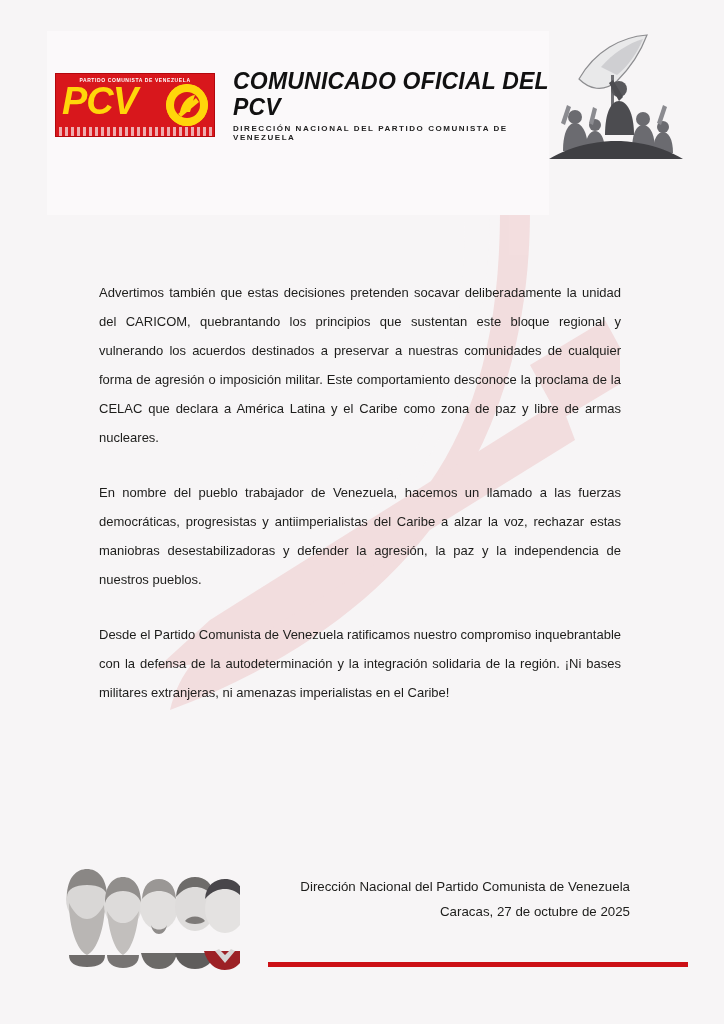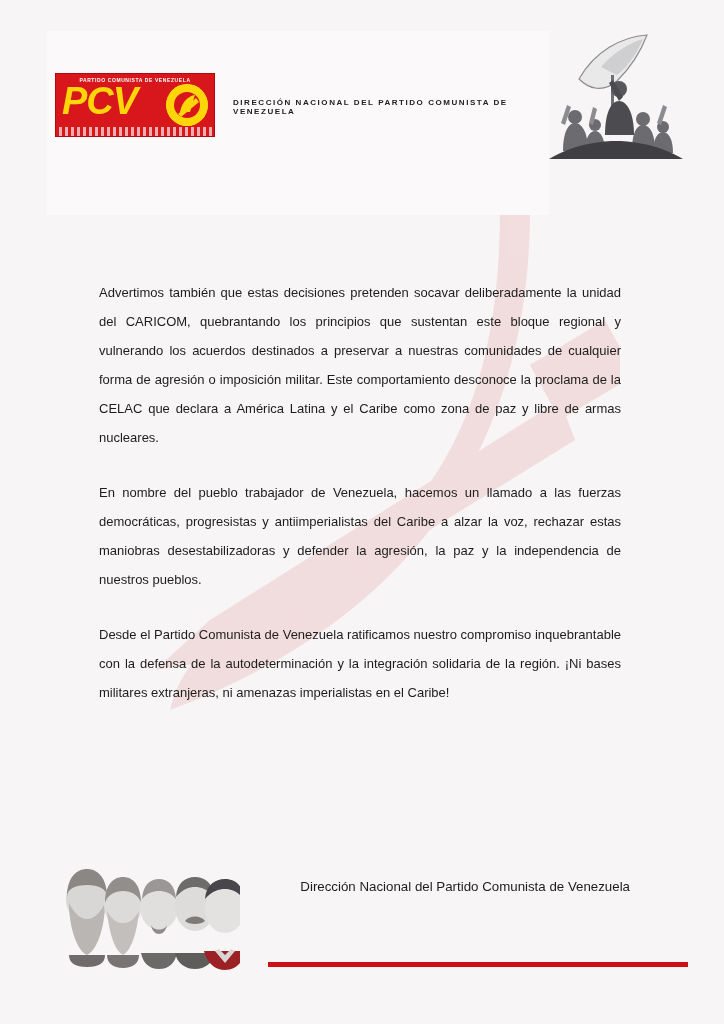--- a/index.html
+++ b/index.html
@@ -211,20 +211,21 @@
           <circle cx="21" cy="21" r="21" fill="#ffd60a"></circle>
           <circle cx="21" cy="21" r="13" fill="#d8171c"></circle>
           <path d="M14 28 C16 18 22 12 29 11 C27 16 26 22 24 28 Z" fill="#ffd60a"></path>
           <path d="M12 30 L30 14 L33 18 L15 33 Z" fill="#ffd60a"></path>
         </svg>
       </div>
       <div class="logo-stripes"></div>
     </div>
 
     <div class="header-titles">
+      <div class="header-title">COMUNICADO OFICIAL DEL PCV</div>
       <div class="header-subtitle">DIRECCIÓN NACIONAL DEL PARTIDO COMUNISTA DE VENEZUELA</div>
     </div>
 
   </div>
 </div>
 
 <div class="artwork">
   <svg width="142" height="130" viewBox="0 0 142 130" xmlns="http://www.w3.org/2000/svg">
 
     <path d="M34 48 C50 20 76 6 102 4 C96 20 88 34 72 50 C58 62 44 58 34 48 Z" fill="#e9e9ea" stroke="#8d8d90" stroke-width="1.2"></path>
@@ -289,15 +290,16 @@
       <ellipse cx="170" cy="54" rx="20" ry="24" fill="#e4e2e1"></ellipse>
       <path d="M150 44 C151 30 160 24 170 24 C180 24 188 30 189 44 C182 36 176 34 170 34 C164 34 157 36 150 44 Z" fill="#48464a"></path>
       <path d="M149 96 C152 108 160 115 170 115 C180 115 188 108 191 96 Z" fill="#9c2125"></path>
       <path d="M160 96 L170 108 L180 96 L176 94 L170 100 L164 94 Z" fill="#d8d6d5"></path>
     </g>
   </svg>
 </div>
 
 <div class="signature">
   <div>Dirección Nacional del Partido Comunista de Venezuela</div>
+  <div>Caracas, 27 de octubre de 2025</div>
 </div>
 
 <div class="footer-rule"></div>
 
 </body></html>

